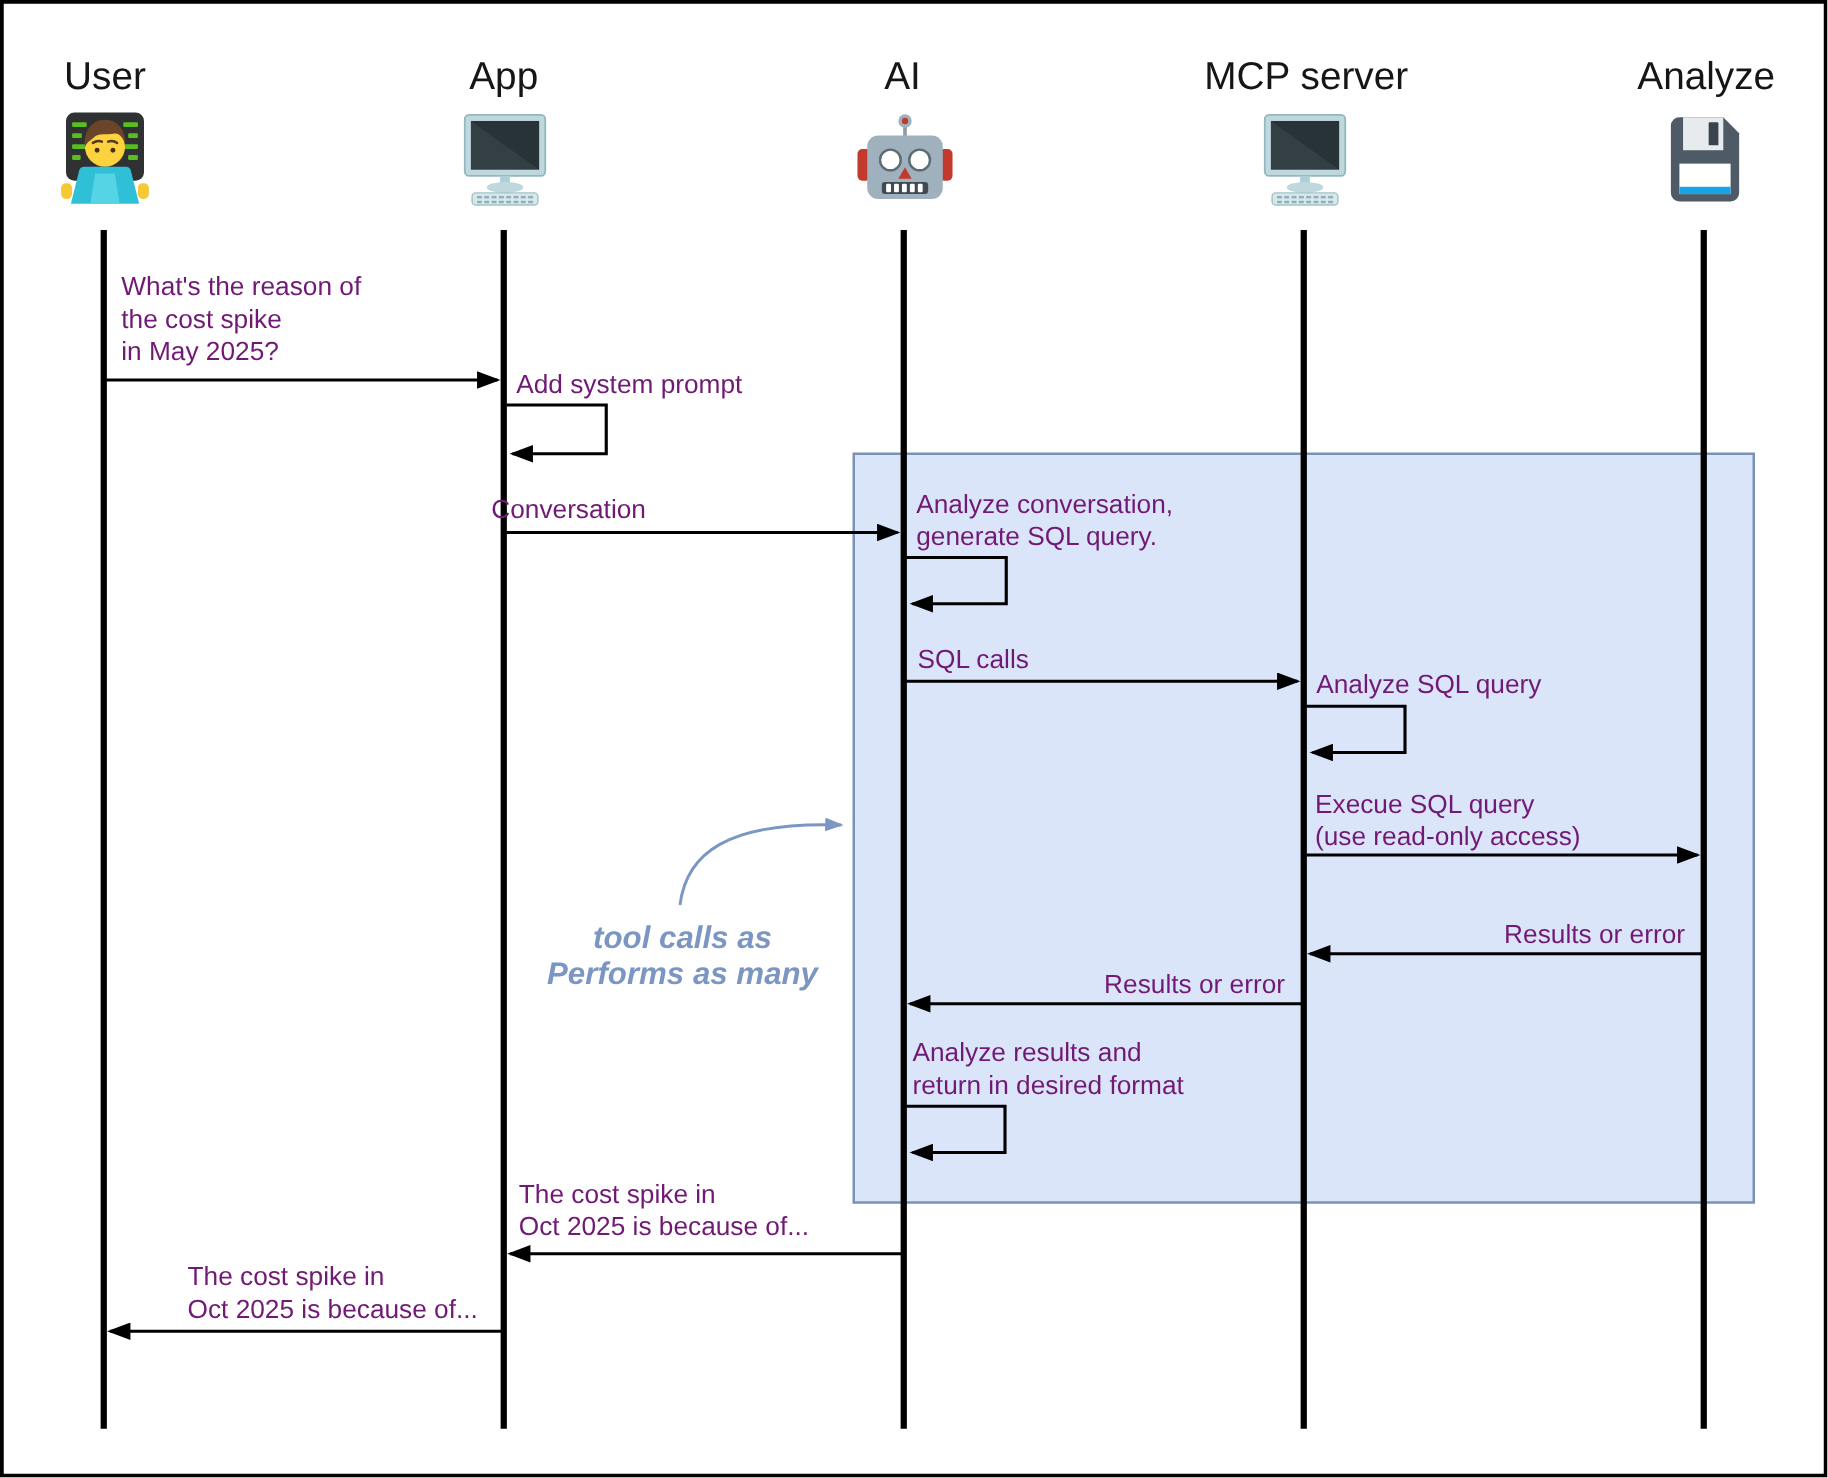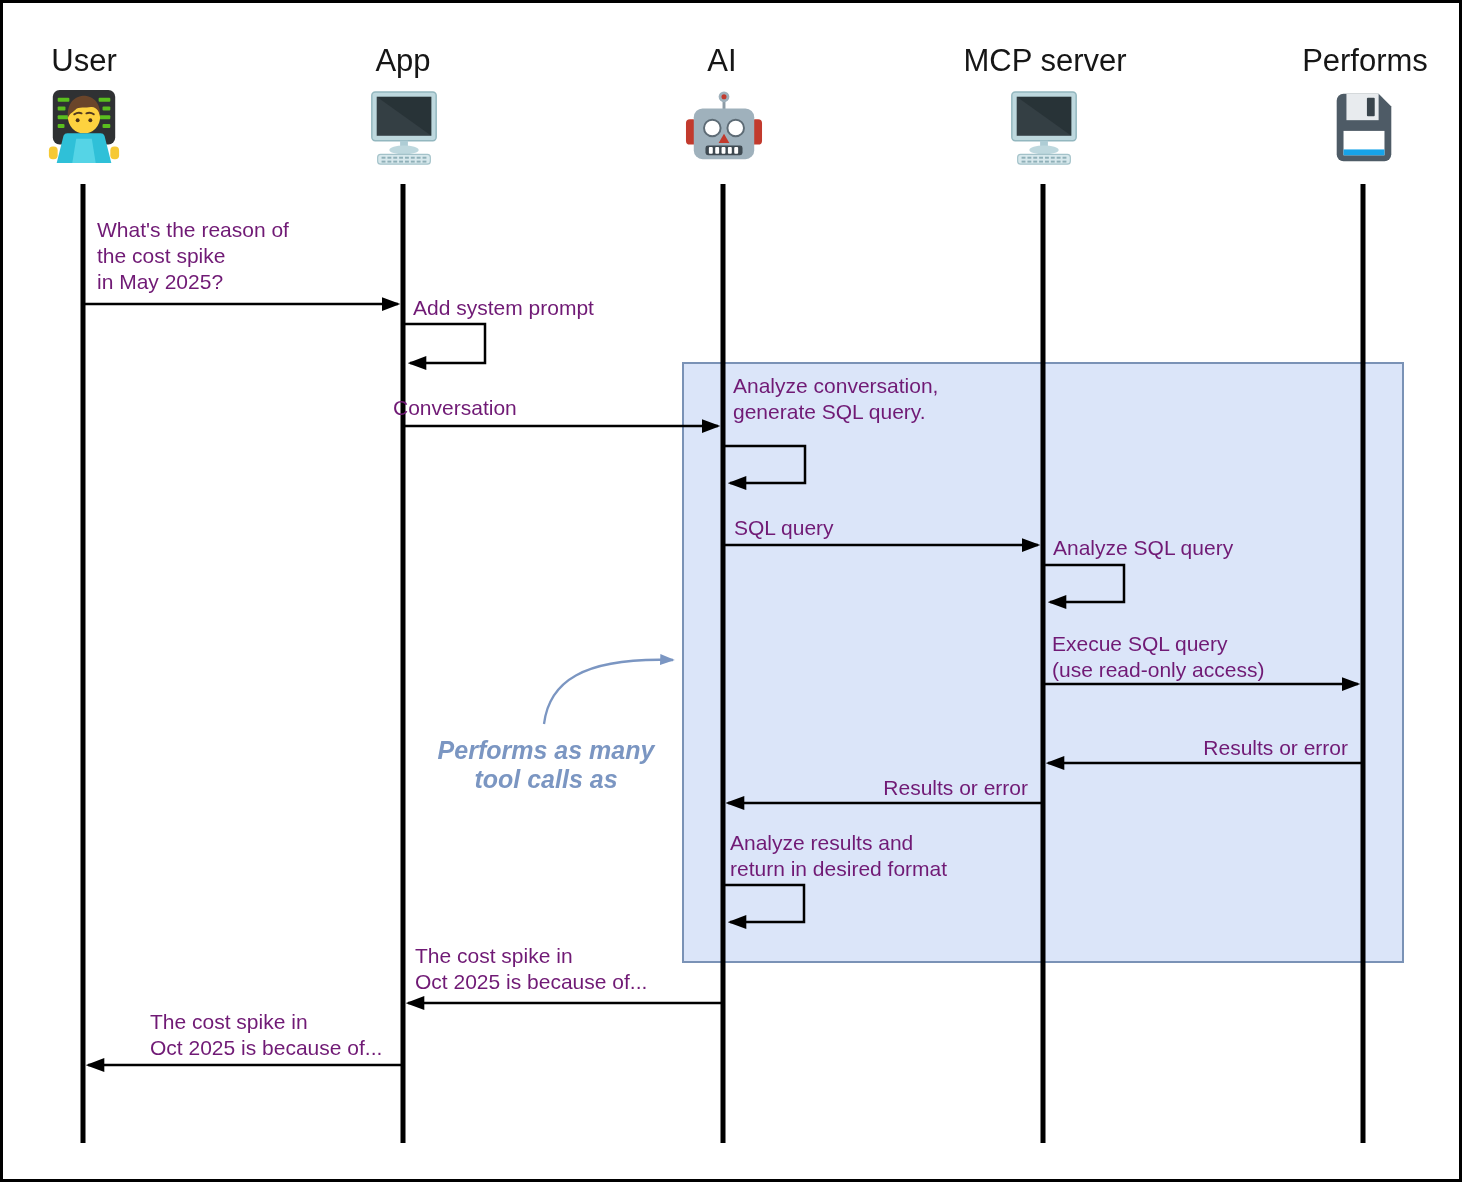--- a/index.html
+++ b/index.html
@@ -71,21 +71,21 @@
     <line x1="718" y1="1000" x2="405" y2="1000" stroke="#000" stroke-width="2.5" marker-end="url(#arrow-black)"></line>
     <line x1="398" y1="1062" x2="85" y2="1062" stroke="#000" stroke-width="2.5" marker-end="url(#arrow-black)"></line>
 
     <path d="M541,721 C546,680 578,654 670,657" fill="none" stroke-width="2.3" marker-end="url(#arrow-note)" stroke="#7b96c2"></path>
   </svg>
 
   <div class="actor-title" style="left:81px">User</div>
   <div class="actor-title" style="left:400px">App</div>
   <div class="actor-title" style="left:719px">AI</div>
   <div class="actor-title" style="left:1042px">MCP server</div>
-  <div class="actor-title" style="left:1362px">Performs</div>
+  <div class="actor-title" style="left:1362px">Analyze</div>
 
   <svg class="actor-icon" style="left:42px" viewBox="0 0 80 80">
     <rect x="8" y="2" width="64" height="56" rx="7" fill="#2f3133"></rect>
     <g fill="#5abf1e">
       <rect x="13" y="10" width="12" height="4" rx="1"></rect>
         <rect x="13" y="19" width="8" height="4" rx="1"></rect>
       <rect x="13" y="28" width="12" height="4" rx="1"></rect>
         <rect x="13" y="37" width="7" height="4" rx="1"></rect>
       <rect x="55" y="10" width="12" height="4" rx="1"></rect>
         <rect x="59" y="19" width="8" height="4" rx="1"></rect>
@@ -193,27 +193,27 @@
   </div>
 
   <div class="lbl" style="left:410px;top:292px">
     <span class="line">Add system prompt</span>
   </div>
 
   <div class="lbl" style="left:390px;top:392px">
     <span class="line">Conversation</span>
   </div>
 
-  <div class="lbl" style="left:730px;top:370px">
+  <div class="lbl" style="left:730px;top:388px">
     <span class="line">Analyze conversation,</span>
     <span class="line">generate SQL query.</span>
   </div>
 
   <div class="lbl" style="left:731px;top:512px">
-    <span class="line">SQL query</span>
+    <span class="line">SQL calls</span>
   </div>
 
   <div class="lbl" style="left:1050px;top:532px">
     <span class="line">Analyze SQL query</span>
   </div>
 
   <div class="lbl" style="left:1049px;top:628px">
     <span class="line">Execue SQL query</span>
     <span class="line">(use read-only access)</span>
   </div>
@@ -235,17 +235,17 @@
     <span class="line">The cost spike in</span>
     <span class="line">Oct 2025 is because of...</span>
   </div>
 
   <div class="lbl" style="left:147px;top:1006px">
     <span class="line">The cost spike in</span>
     <span class="line">Oct 2025 is because of...</span>
   </div>
 
   <div class="note" style="color: rgb(123, 150, 194);">
+    <span class="line">tool calls as</span>
     <span class="line">Performs as many</span>
-    <span class="line">tool calls as</span>
   </div>
 
 </div>
 
 </body></html>

